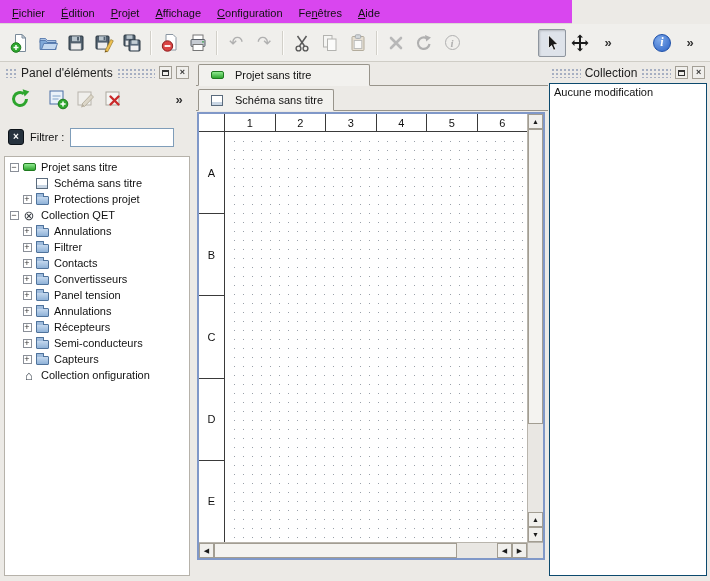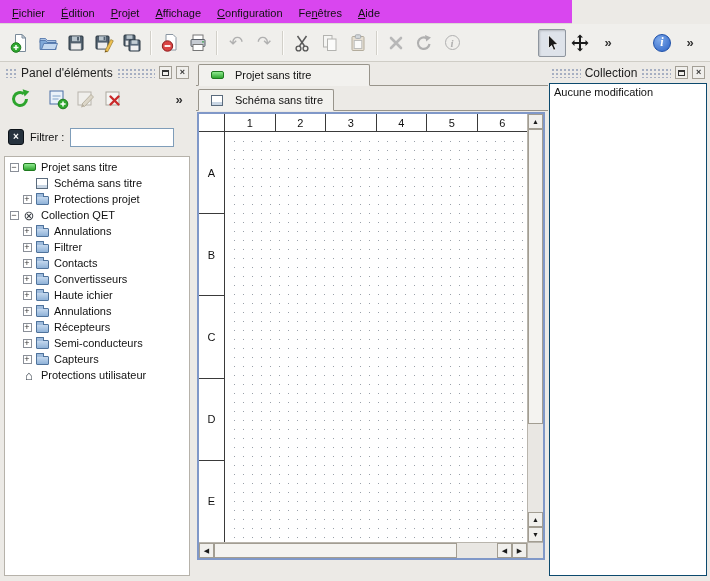--- a/index.html
+++ b/index.html
@@ -390,21 +390,21 @@
         </span>
         <span class="tree-label">Convertisseurs</span>
       </div>
       <div class="tree-row" style="padding-left: 15px;">
         <span class="expander">
           <span class="box">+</span>
         </span>
         <span class="ti ti-folder">
           <i></i>
         </span>
-        <span class="tree-label">Haute ichier</span>
+        <span class="tree-label">Panel tension</span>
       </div>
       <div class="tree-row" style="padding-left: 15px;">
         <span class="expander">
           <span class="box">+</span>
         </span>
         <span class="ti ti-folder">
           <i></i>
         </span>
         <span class="tree-label">Annulations</span>
       </div>
@@ -431,21 +431,21 @@
           <span class="box">+</span>
         </span>
         <span class="ti ti-folder">
           <i></i>
         </span>
         <span class="tree-label">Capteurs</span>
       </div>
       <div class="tree-row" style="padding-left: 2px;">
         <span class="expander"></span>
         <span class="ti ti-home">⌂</span>
-        <span class="tree-label">Protections utilisateur</span>
+        <span class="tree-label">Collection onfiguration</span>
       </div>
     </div>
 </div>
 
 <div id="tabbar1">
   <div class="tab" id="project-tab">
     <span class="ti ti-project">
         <i></i>
       </span>
     <span>Projet sans titre</span>

